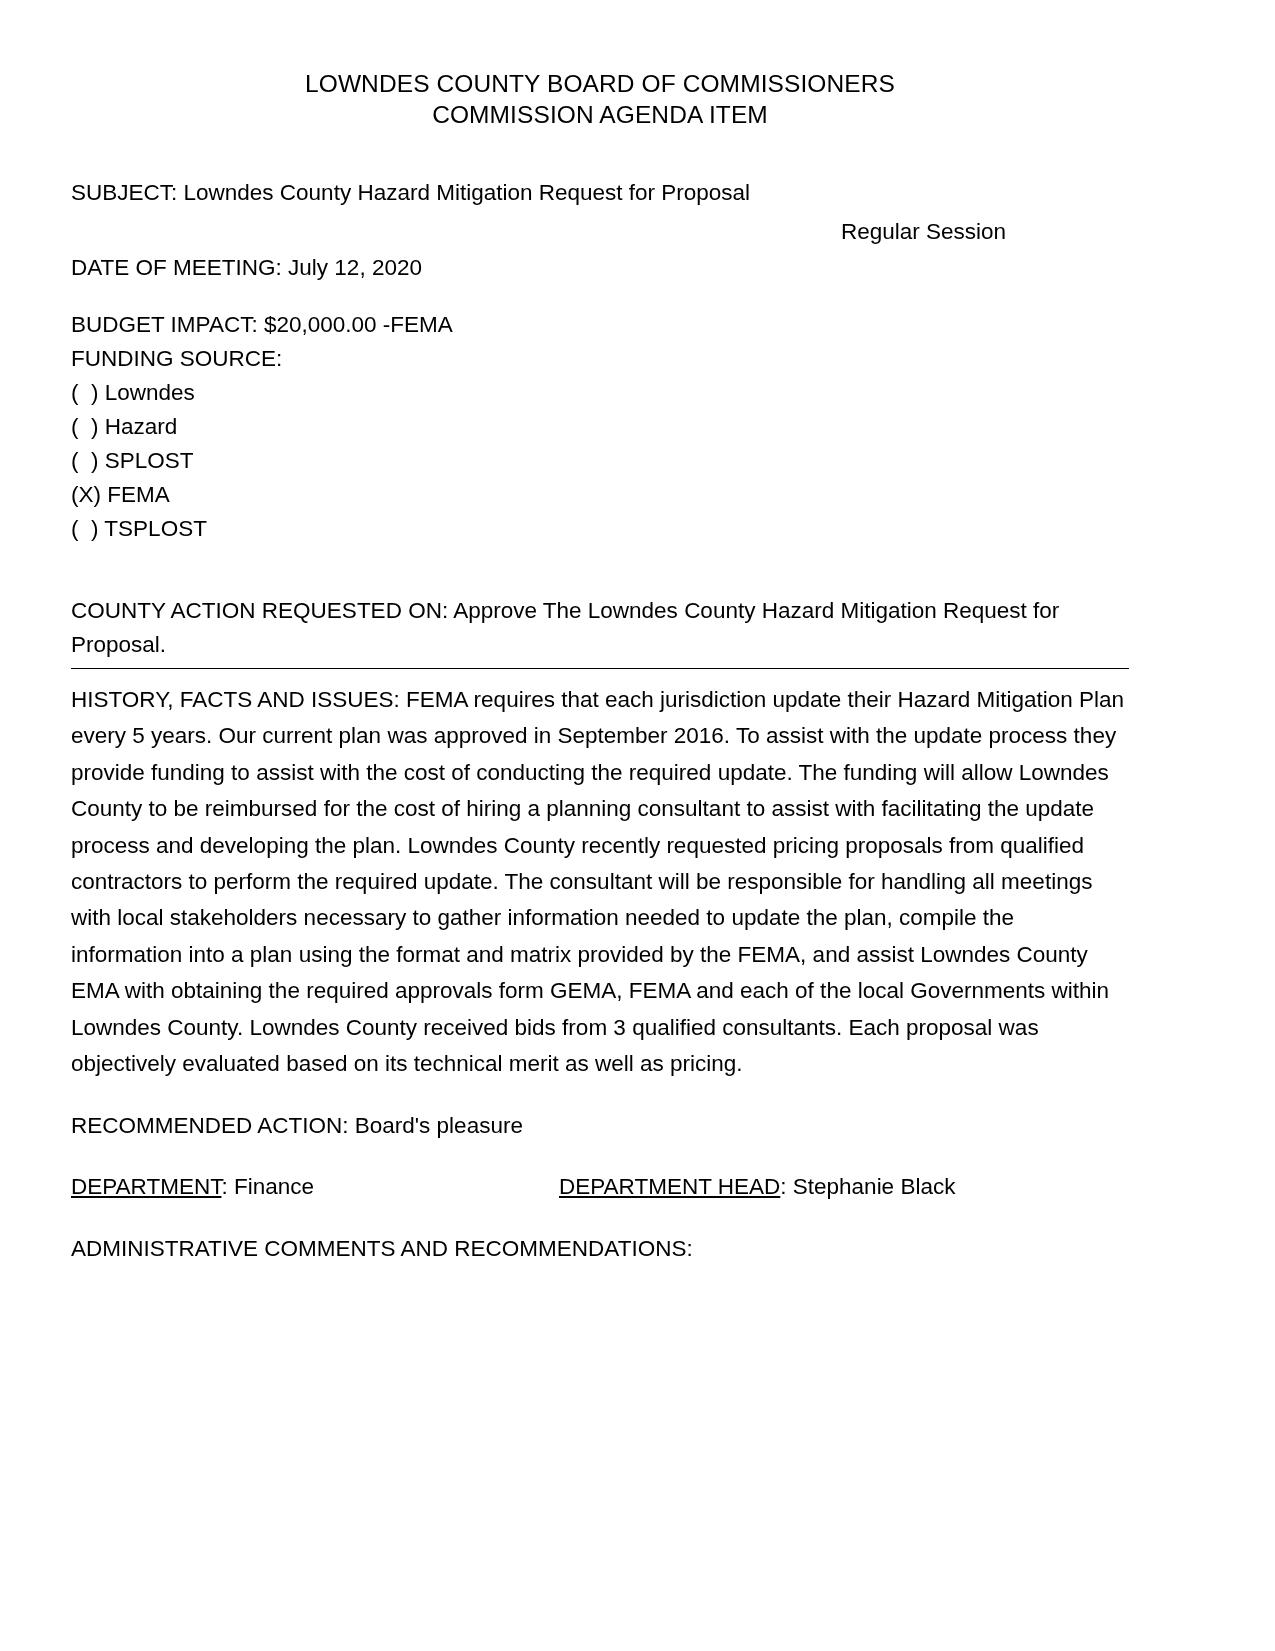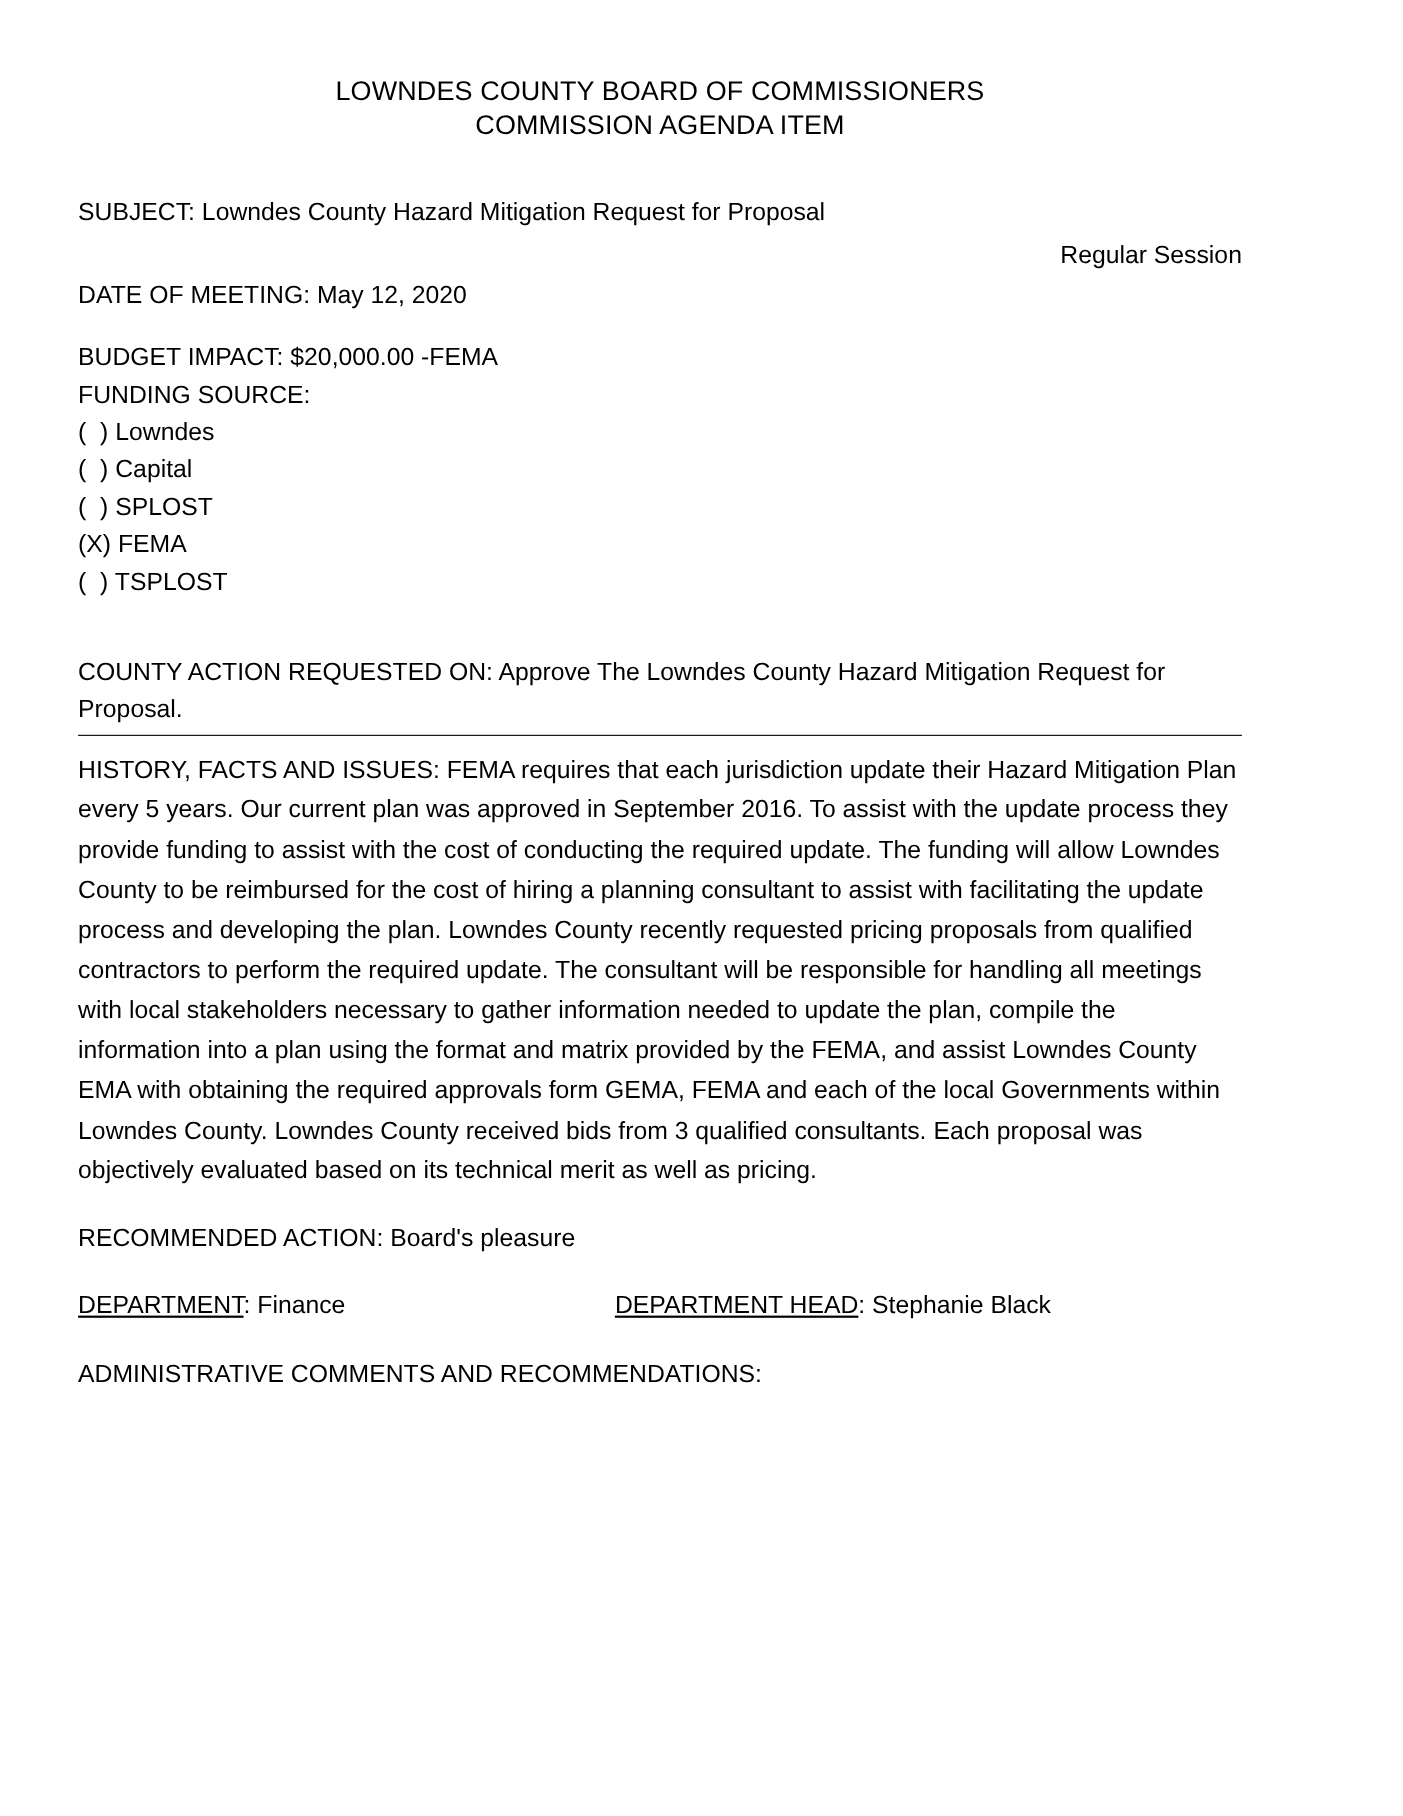--- a/index.html
+++ b/index.html
@@ -45,21 +45,21 @@
 
   .line {
     font-size: 22.5px;
     line-height: 34px;
     white-space: pre-wrap;
   }
 
   .subject-row { margin-top: 46px; }
 
   .session-row {
-    text-align: right;
+    text-align: center;
     padding-left: 647px;
     font-size: 22.5px;
     line-height: 34px;
     margin-top: 5px;
   }
 
   .date-row { margin-top: 2px; }
 
   .budget-row { margin-top: 23px; }
 
@@ -133,28 +133,28 @@
 
     <div class="title-block">
       <div class="doc-title">LOWNDES COUNTY BOARD OF COMMISSIONERS</div>
       <div class="doc-title">COMMISSION AGENDA ITEM</div>
     </div>
 
     <div class="line subject-row">SUBJECT: Lowndes County Hazard Mitigation Request for Proposal</div>
 
     <div class="session-row">Regular Session</div>
 
-    <div class="line date-row">DATE OF MEETING: May 12, 2020</div>
+    <div class="line date-row">DATE OF MEETING: July 12, 2020</div>
 
     <div class="line budget-row">BUDGET IMPACT: $20,000.00 -FEMA</div>
     <div class="line">FUNDING SOURCE:</div>
 
     <ul class="funding-list">
       <li class="funding-item"><span>(  )</span><span> </span><span>Lowndes</span></li>
-      <li class="funding-item"><span>(  )</span><span> </span><span>Capital</span></li>
+      <li class="funding-item"><span>(  )</span><span> </span><span>Hazard</span></li>
       <li class="funding-item"><span>(  )</span><span> </span><span>SPLOST</span></li>
       <li class="funding-item"><span>(X)</span><span> </span><span>FEMA</span></li>
       <li class="funding-item"><span>(  )</span><span> </span><span>TSPLOST</span></li>
     </ul>
 
     <div class="action-row">COUNTY ACTION REQUESTED ON: Approve The Lowndes County Hazard Mitigation Request for Proposal.</div>
     <hr class="rule">
 
     <div class="history">HISTORY, FACTS AND ISSUES: FEMA requires that each jurisdiction update their Hazard Mitigation Plan every 5 years. Our current plan was approved in September 2016. To assist with the update process they provide funding to assist with the cost of conducting the required update. The funding will allow Lowndes County to be reimbursed for the cost of hiring a planning consultant to assist with facilitating the update process and developing the plan. Lowndes County recently requested pricing proposals from qualified contractors to perform the required update. The consultant will be responsible for handling all meetings with local stakeholders necessary to gather information needed to update the plan, compile the information into a plan using the format and matrix provided by the FEMA, and assist Lowndes County EMA with obtaining the required approvals form GEMA, FEMA and each of the local Governments within Lowndes County. Lowndes County received bids from 3 qualified consultants. Each proposal was objectively evaluated based on its technical merit as well as pricing.</div>
 

